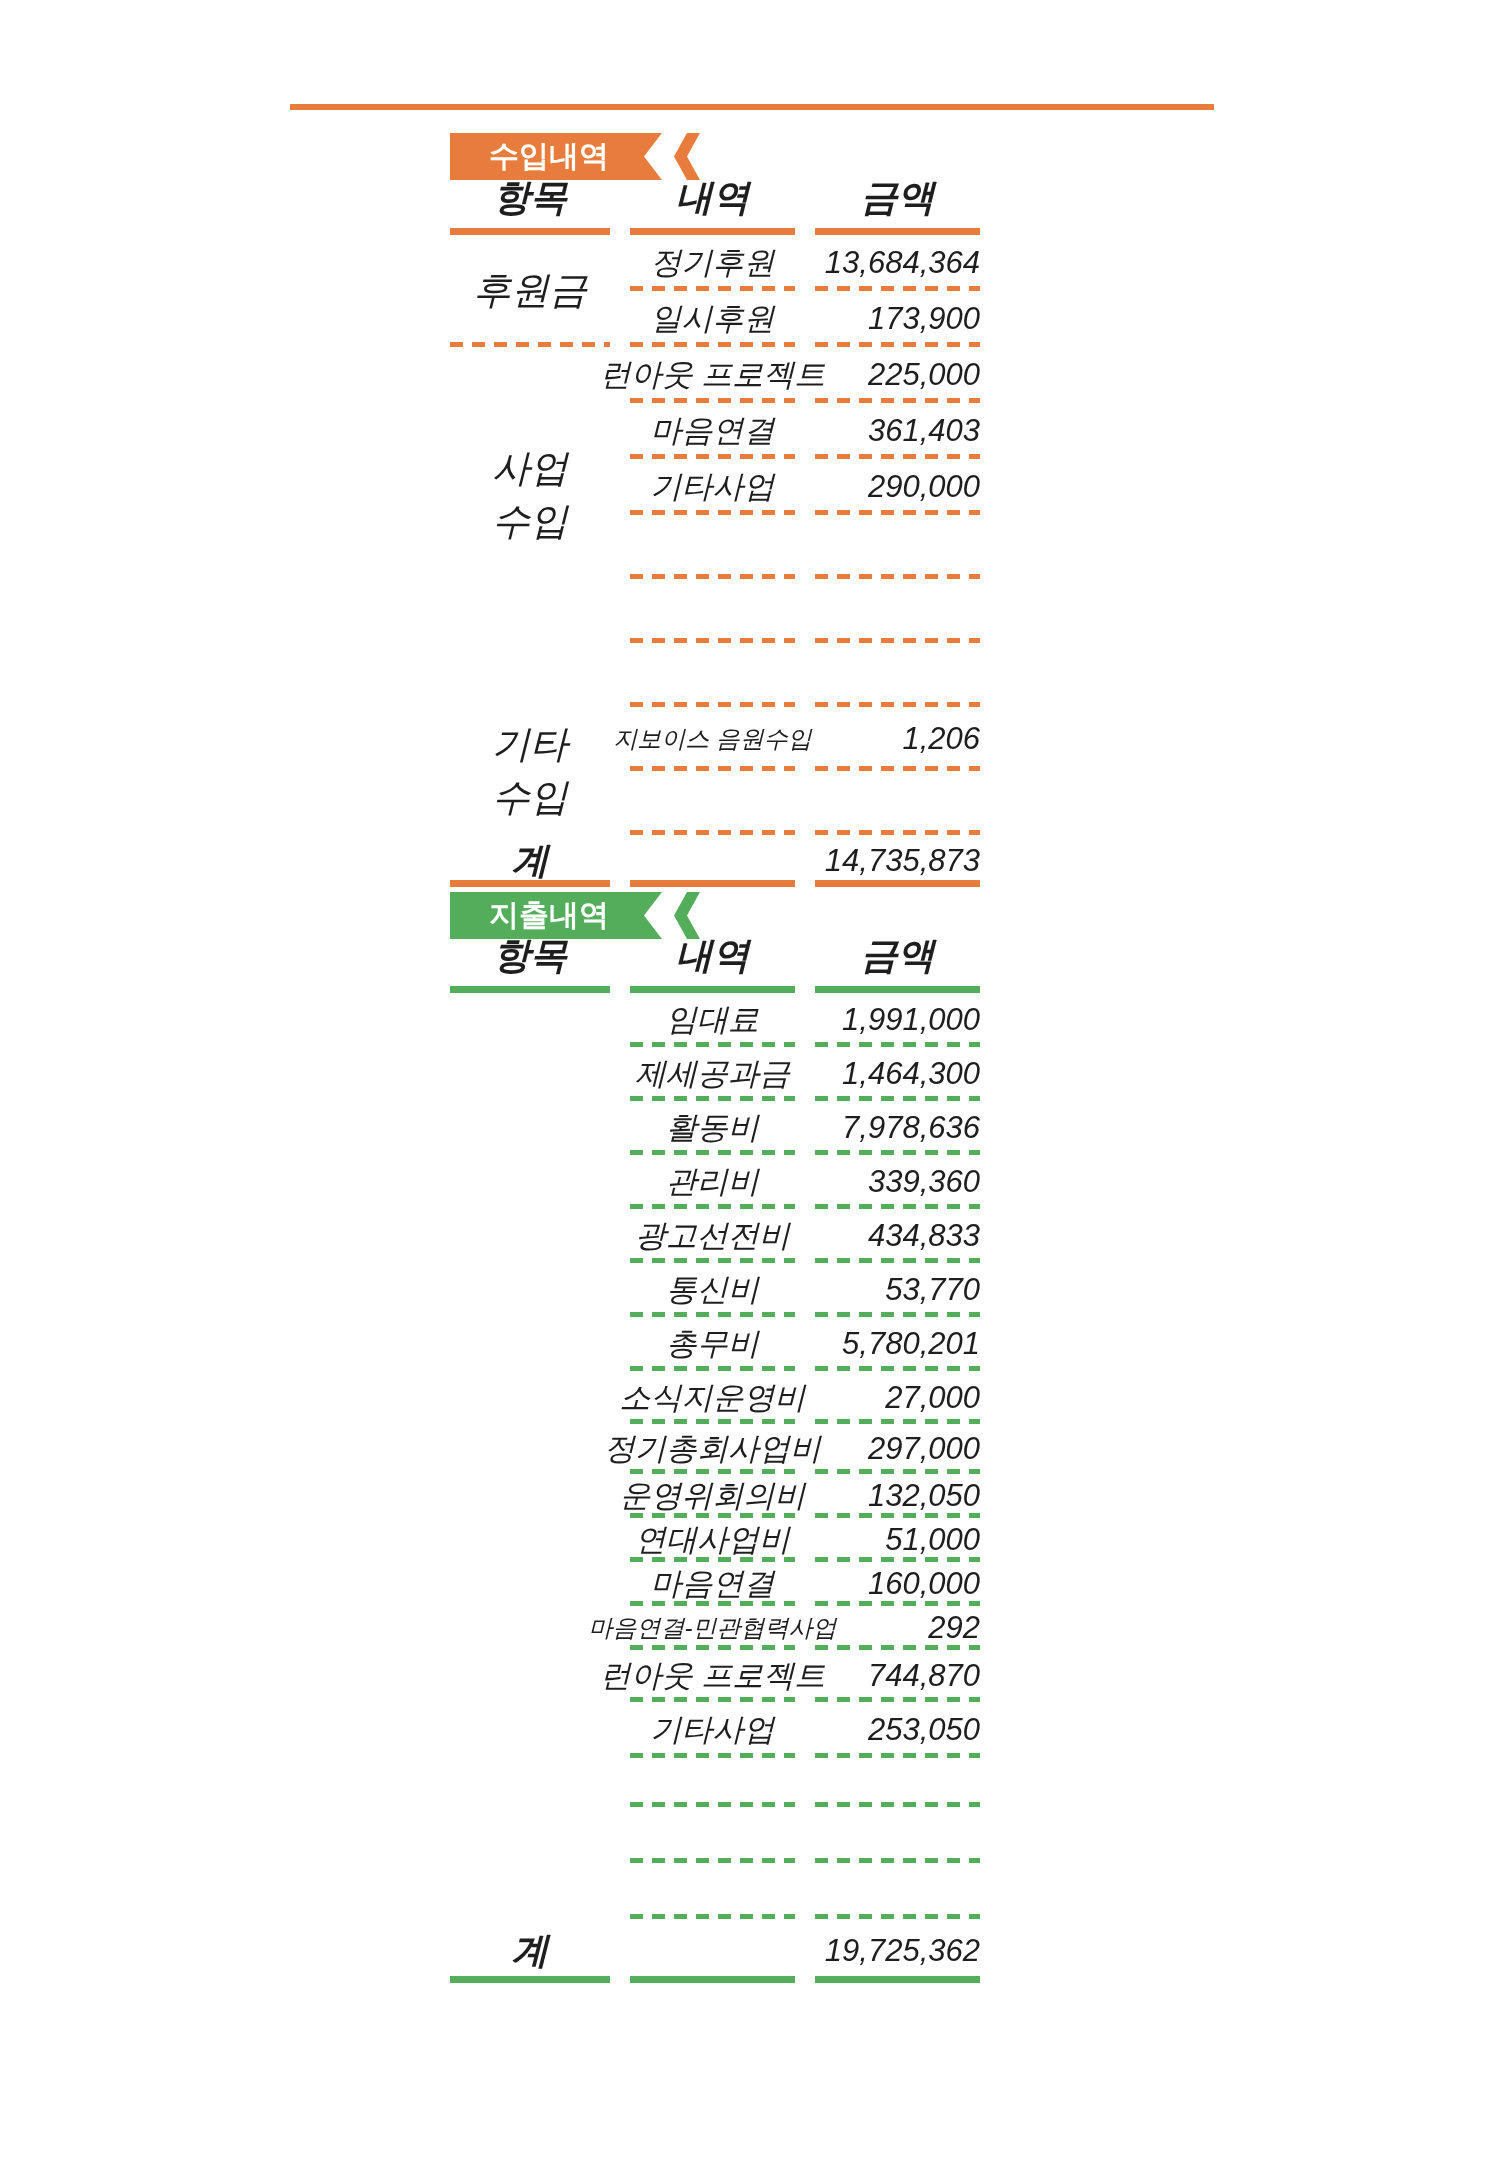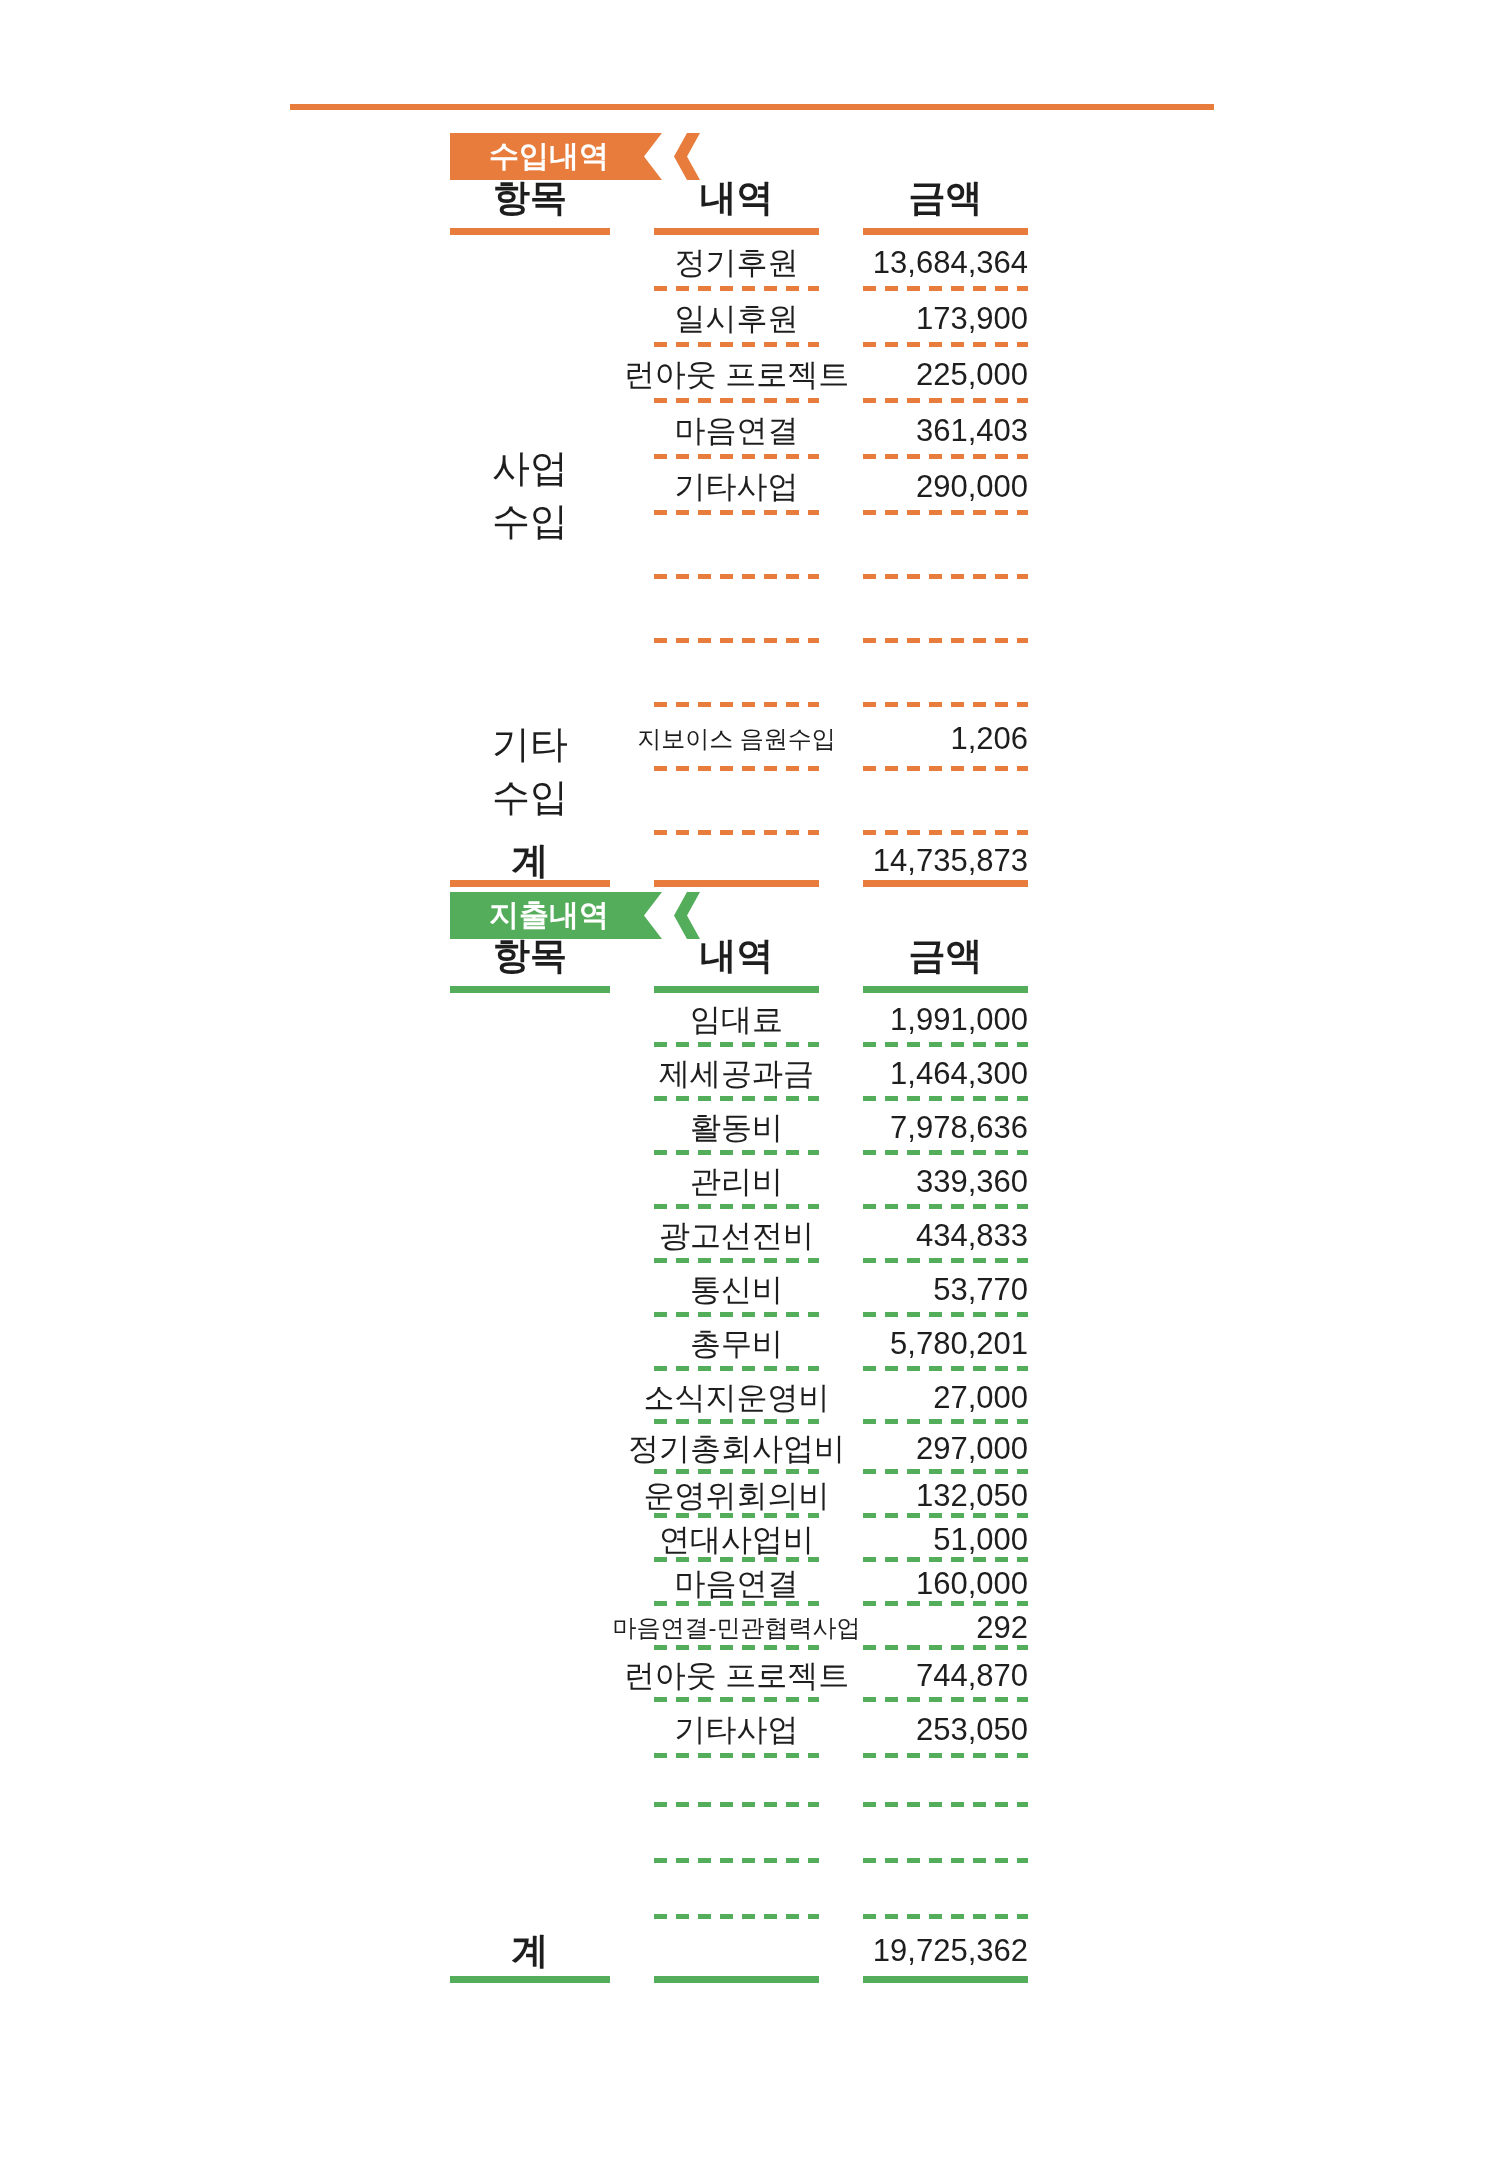--- a/index.html
+++ b/index.html
@@ -20,21 +20,21 @@
   .ribbon{
     position:absolute;top:0;left:0;width:212px;height:47px;background:var(--c);
     clip-path:polygon(0 0,100% 0,calc(100% - 18px) 50%,100% 100%,0 100%);
     display:flex;align-items:center;justify-content:center;
     color:#ffffff;font-size:30px;font-weight:bold;padding-right:14px;box-sizing:border-box;
   }
   .ribbon-tail{
     position:absolute;top:0;left:224px;width:26px;height:47px;background:var(--c);
     clip-path:polygon(100% 0,50% 0,0 50%,50% 100%,100% 100%,50% 50%);
   }
-  .grid{display:grid;grid-template-columns:160px 165px 165px;column-gap:44px;}
+  .grid{display:grid;grid-template-columns:160px 165px 165px;column-gap:20px;font-style:italic;}
   .income .grid{grid-template-rows:102px repeat(5,56px) repeat(5,64px) 52px;}
   .expense .grid{grid-template-rows:101px repeat(7,54px) 53px 50px repeat(4,44px) 52px 56px 49px 56px 56px 64px;}
   .cell{display:flex;align-items:center;justify-content:center;font-size:31px;}
   .hdr{font-size:37px;font-weight:bold;align-items:flex-end;padding-bottom:12px;box-sizing:border-box;}
   .group{font-size:38px;flex-direction:column;line-height:1.4;text-align:center;}
   .amt{justify-content:flex-end;}
   .det{white-space:nowrap;}
   .small{font-size:24px;}
   .total-label{font-size:37px;font-weight:bold;}
   .dash{
@@ -56,20 +56,23 @@
   <section class="tbl income">
     <div class="ribbon">수입내역</div>
     <div class="ribbon-tail"></div>
 
     <div class="grid">
 
       <div class="cell hdr solid" style="grid-area:1/1/2/2">항목</div>
       <div class="cell hdr solid" style="grid-area:1/2/2/3">내역</div>
       <div class="cell hdr solid" style="grid-area:1/3/2/4">금액</div>
 
+      <div class="cell group dash" style="grid-area:2/1/4/2">
+        <span>후원금</span>
+      </div>
       <div class="cell group" style="grid-area:4/1/9/2">
         <span>사업</span>
         <span>수입</span>
       </div>
       <div class="cell group" style="grid-area:10/1/12/2">
         <span>기타</span>
         <span>수입</span>
       </div>
       <div class="cell total-label solid" style="grid-area:12/1/13/2">계</div>
 

